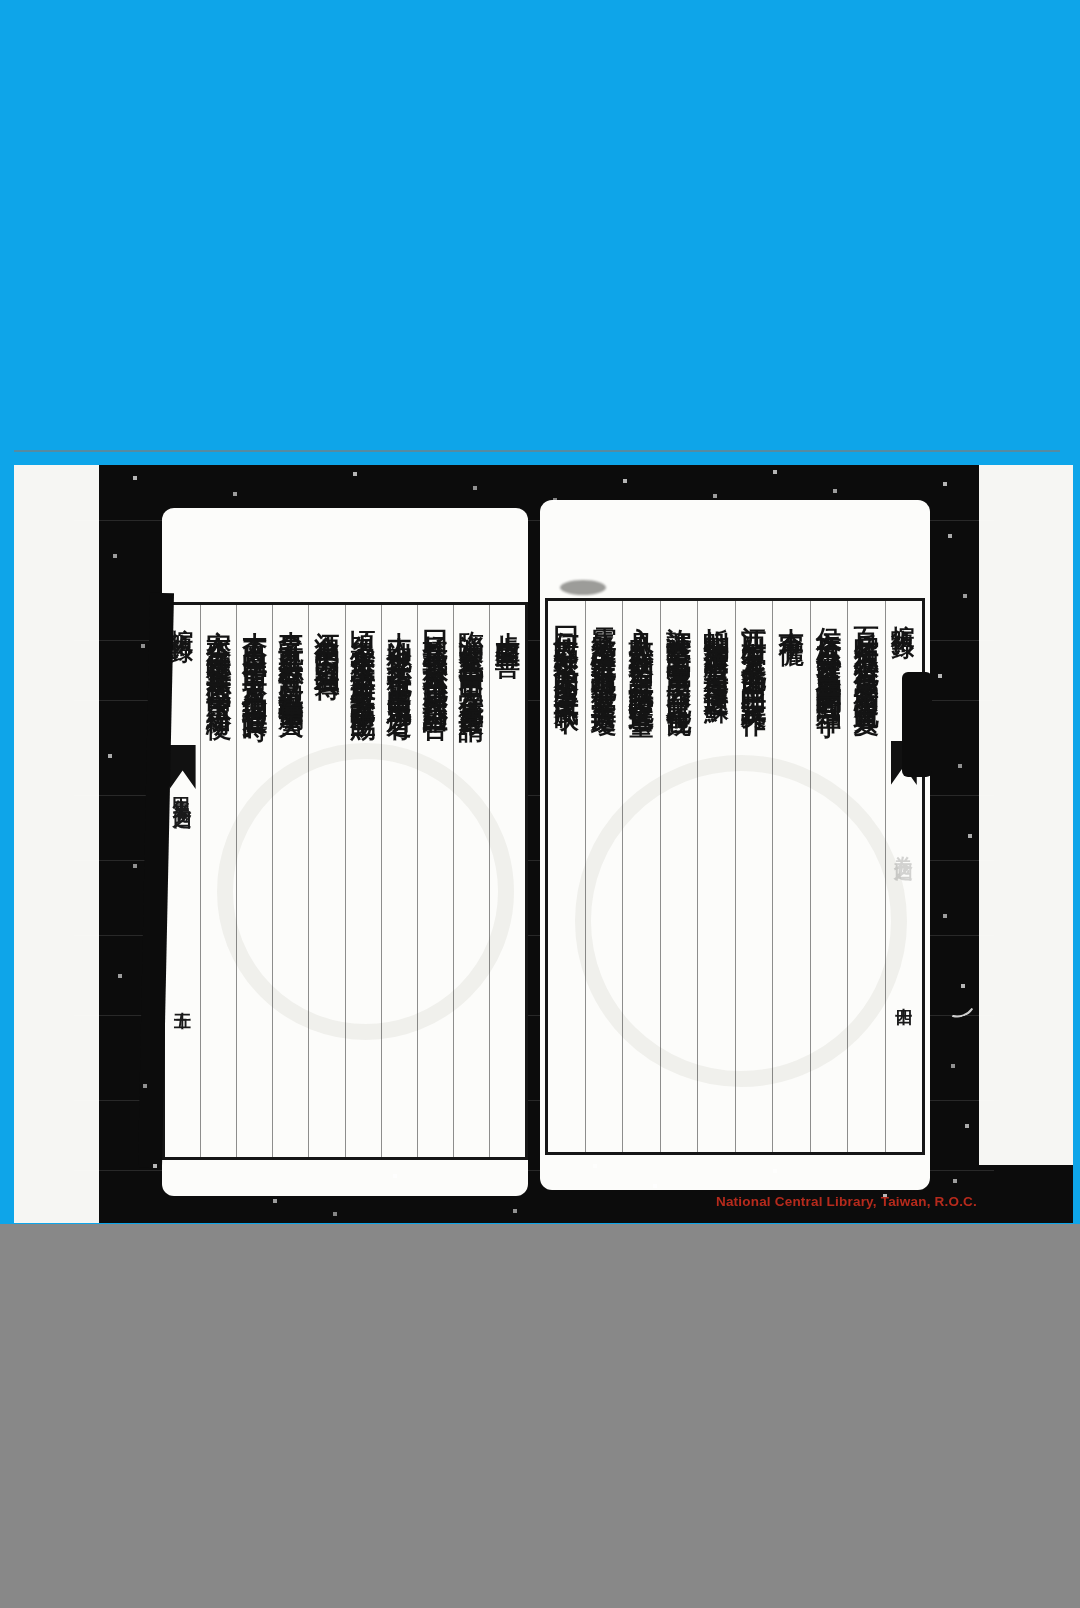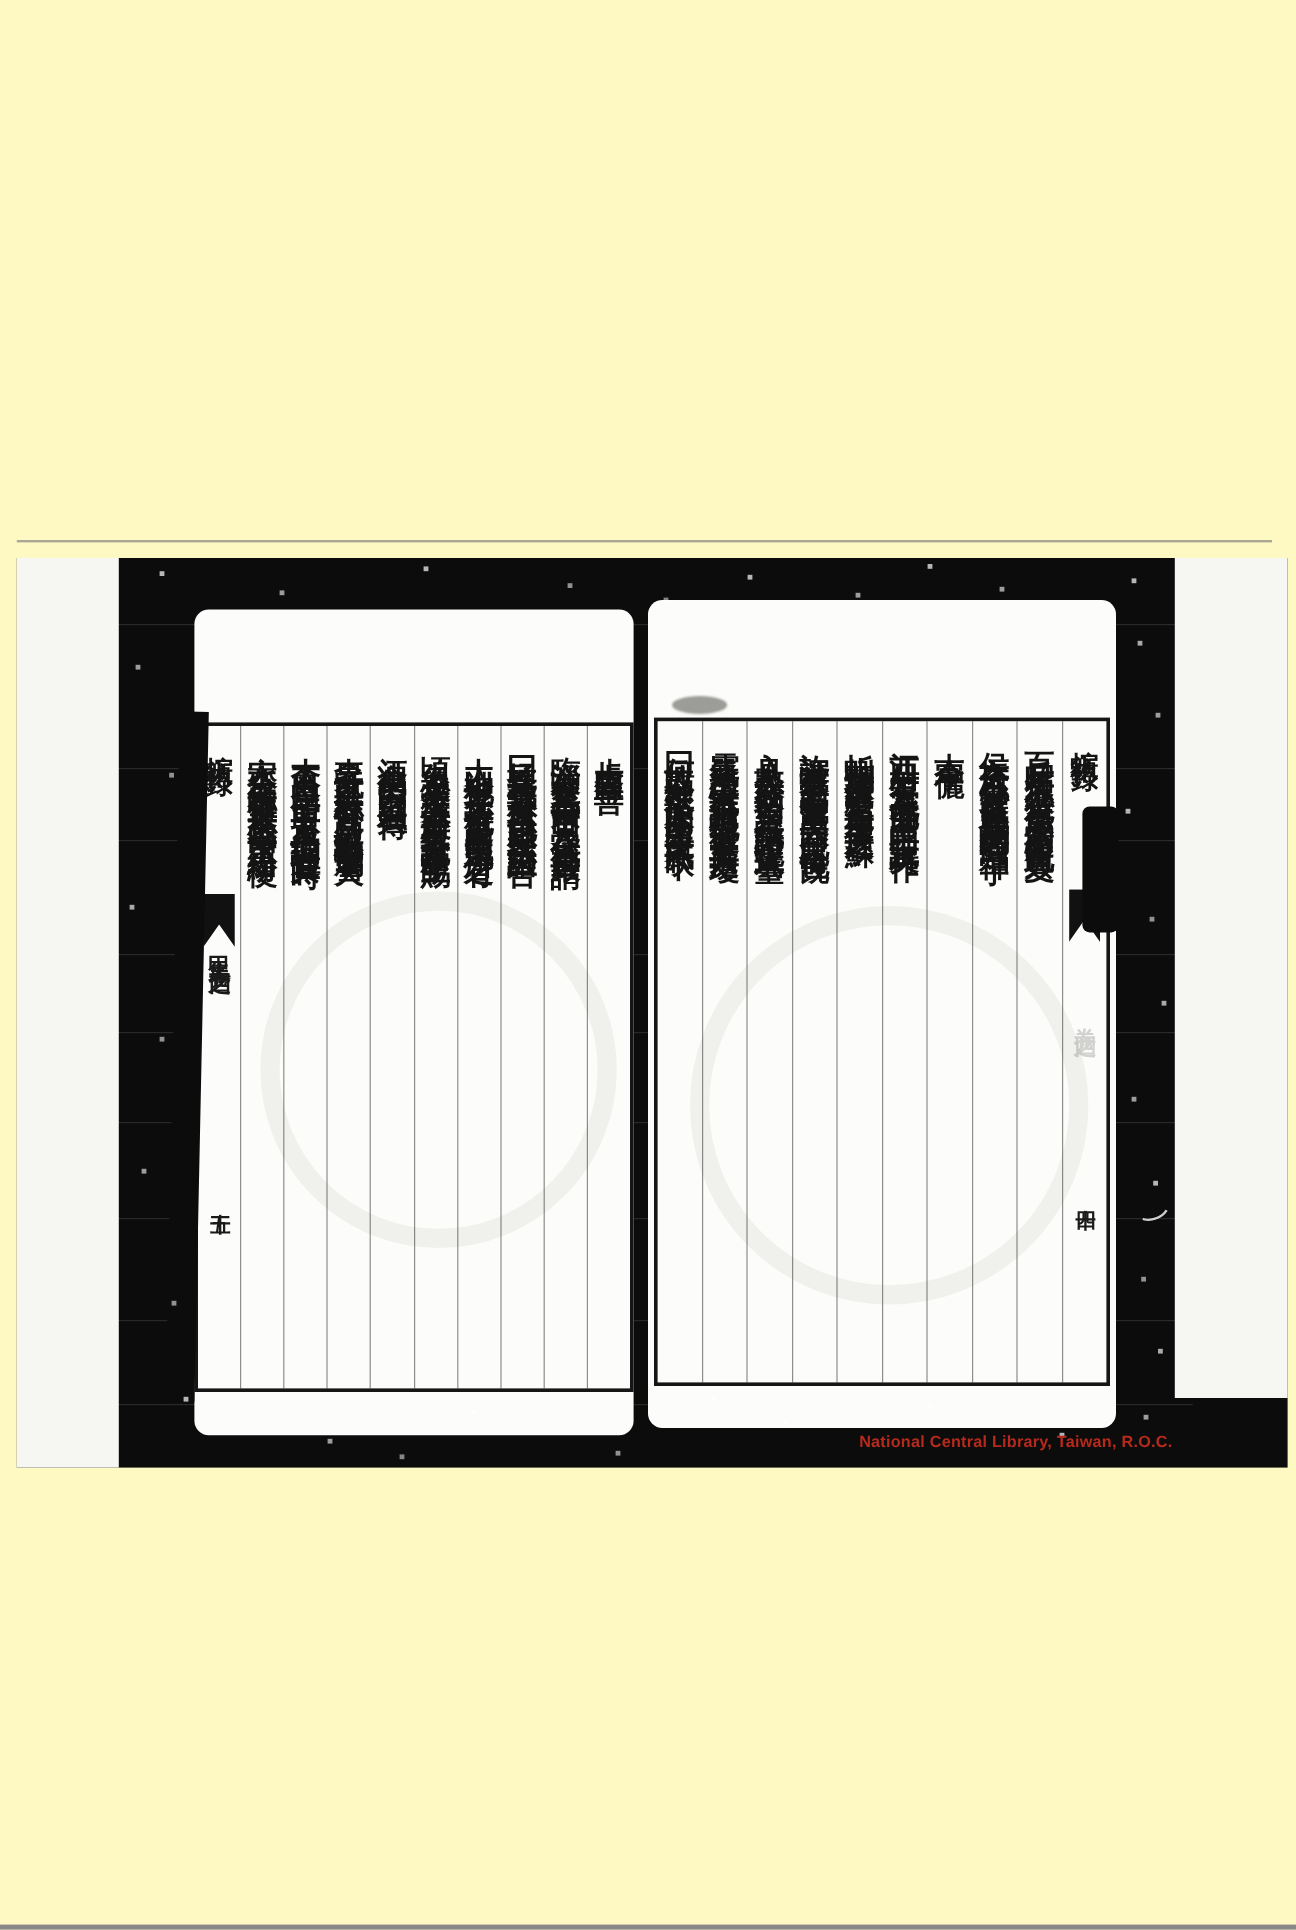--- a/index.html
+++ b/index.html
@@ -1,16 +1,16 @@
 <!DOCTYPE html>
 <html><head>
 <meta charset="utf-8">
 <style>
   html,body{margin:0;padding:0;background:#888;}
-  #canvas{position:relative;width:1080px;height:1604px;background:#fef9c3;overflow:hidden;
+  #canvas{position:relative;width:1080px;height:1224px;background:#0ea5e9;overflow:hidden;
           font-family:"DejaVu Serif","Liberation Serif",serif;}
   .shadowline{position:absolute;left:14px;top:450px;width:1046px;height:2px;background:rgba(125,125,125,.65);}
   .scan{position:absolute;left:14px;top:465px;width:1059px;height:758px;background:#0c0c0c;}
   .strip-left{position:absolute;left:0;top:0;width:85px;height:758px;background:#f6f6f3;}
   .strip-right{position:absolute;left:965px;top:0;width:94px;height:700px;background:#f6f6f3;}
   .scratch{position:absolute;left:60px;width:920px;height:1px;background:rgba(255,255,255,.12);z-index:1;}
   .speckles{position:absolute;left:0;top:0;width:2px;height:2px;z-index:3;background:transparent;
     box-shadow:
       120px 12px 0 1px rgba(255,255,255,.7),220px 28px 0 1px rgba(255,255,255,.6),
       340px 8px 0 1px rgba(255,255,255,.7),460px 22px 0 1px rgba(255,255,255,.55),

